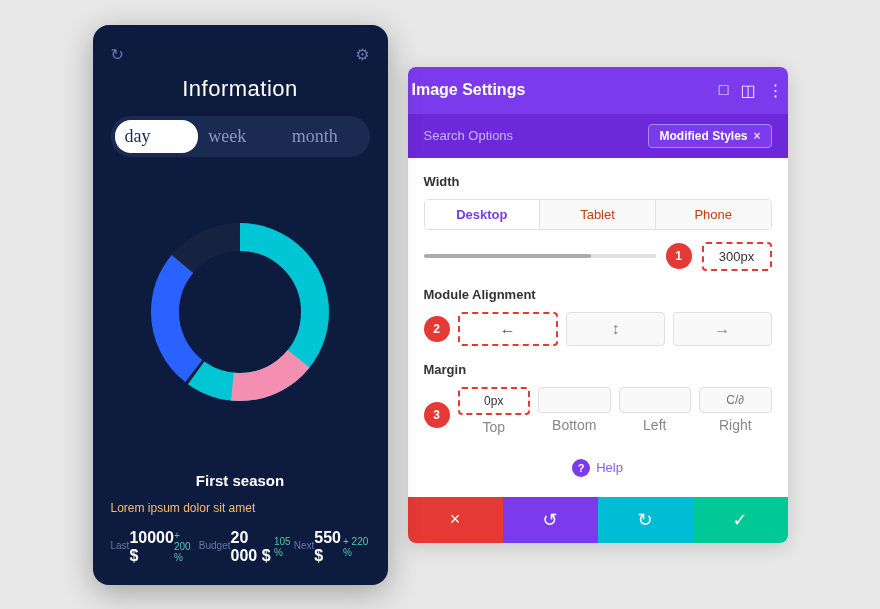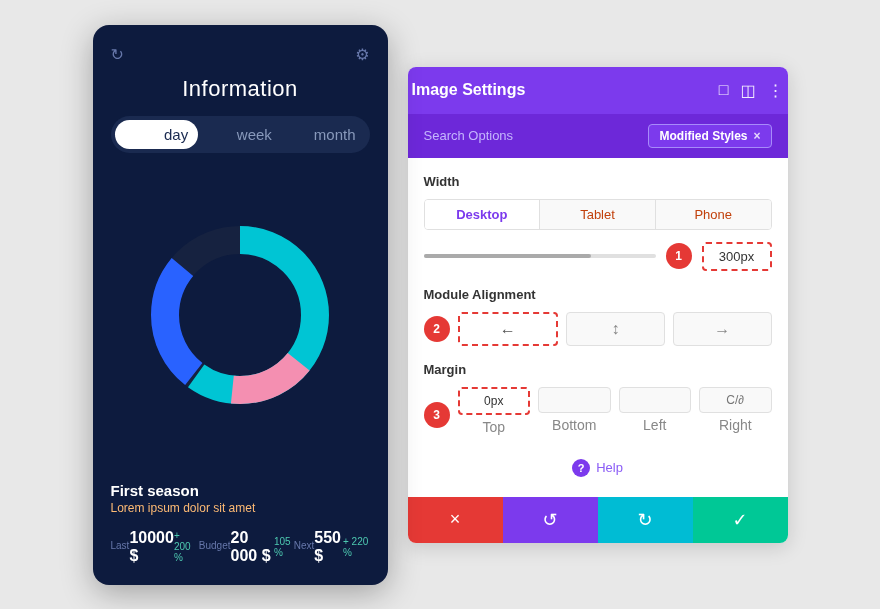--- a/index.html
+++ b/index.html
@@ -48,26 +48,27 @@
       background: #1a2a50;
       border-radius: 20px;
       display: flex;
       align-items: center;
       padding: 4px;
       margin-bottom: 16px;
     }
 
     .tab-item {
       flex: 1;
-      text-align: right;
+      text-align: left;
       padding: 6px 10px;
-      font-size: 15px;
+      font-size: 18px;
       color: #8899bb;
       border-radius: 16px;
       cursor: pointer;
+      font-family: Liberation Serif, serif;
     }
 
     .tab-item.active {
       background: #ffffff;
       color: #1a2a50;
       font-weight: 500;
     }
 
     
     .chart-area {
@@ -92,21 +93,22 @@
 
     
     .info-section {
       padding-top: 10px;
     }
 
     .season-title {
       color: #ffffff;
       font-size: 15px;
       font-weight: 600;
-      margin-bottom: 2px;
+      margin-bottom: 12px;
+      text-align: center;
     }
 
     .season-sub {
       color: #fdba74;
       font-size: 12px;
       margin-bottom: 14px;
     }
 
     .stats-row {
       display: flex;

